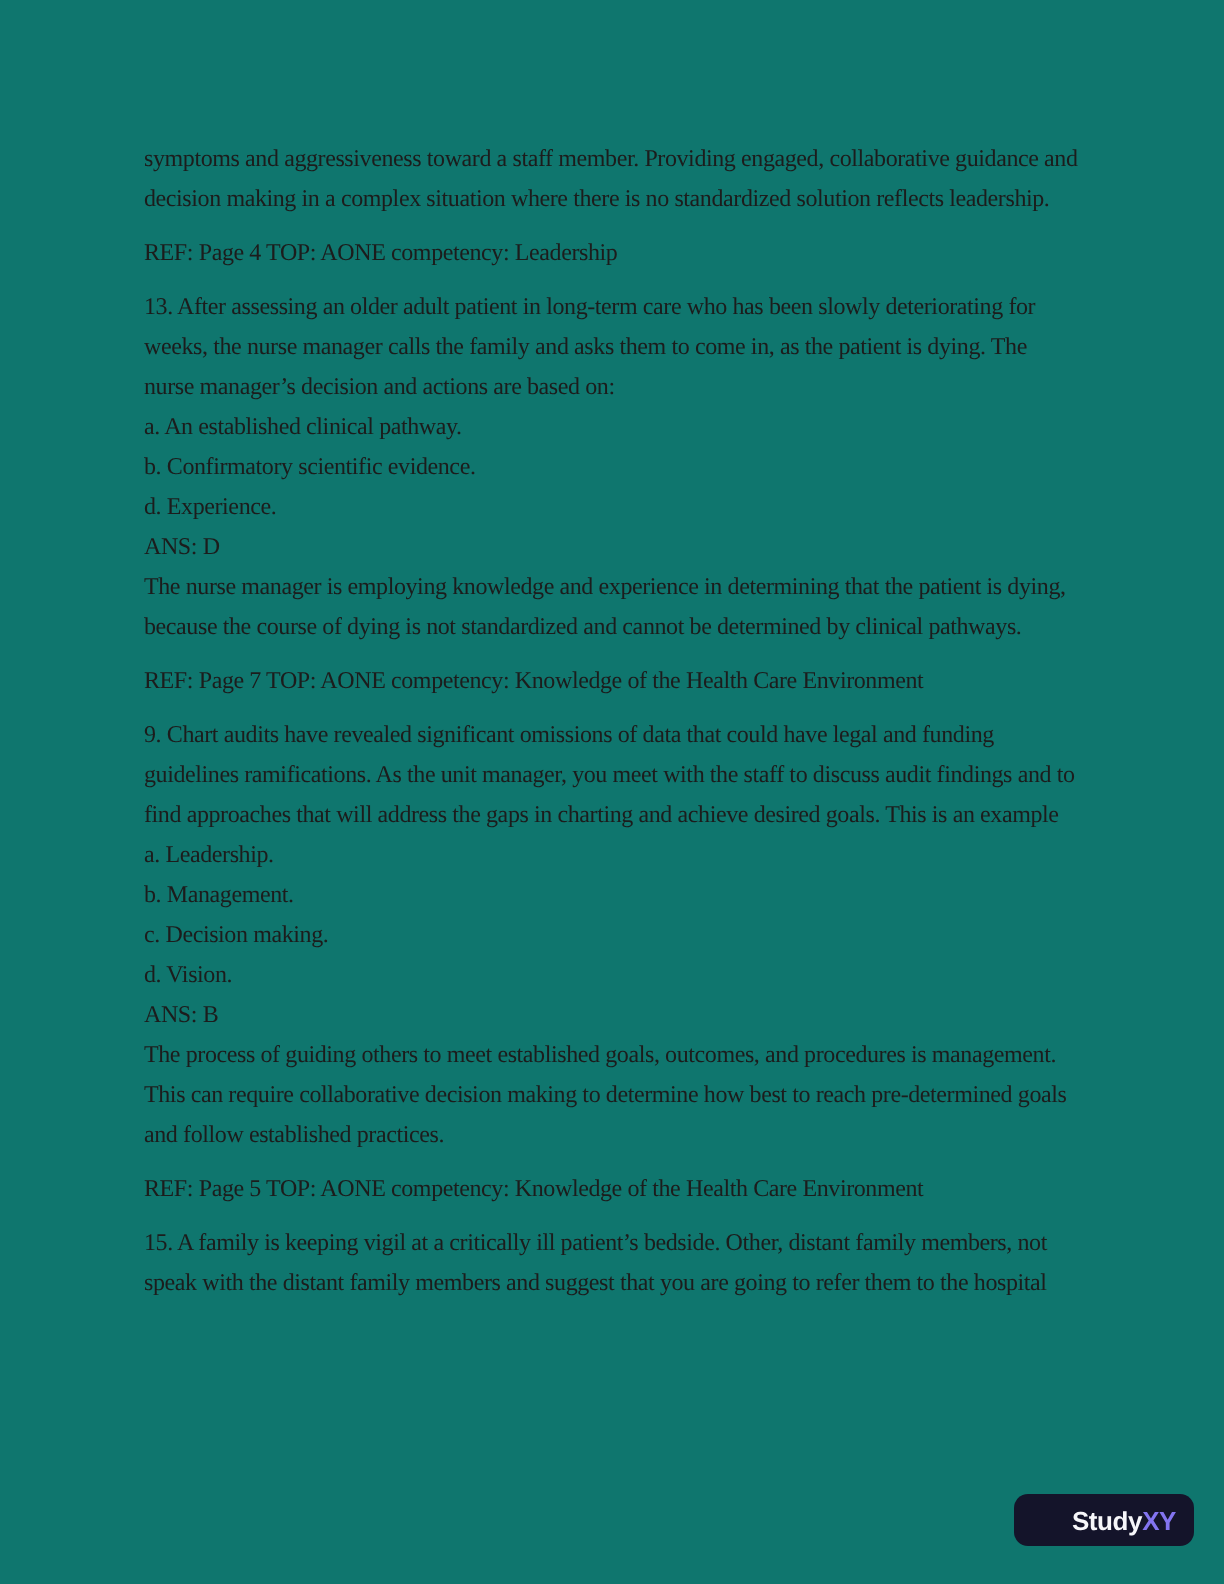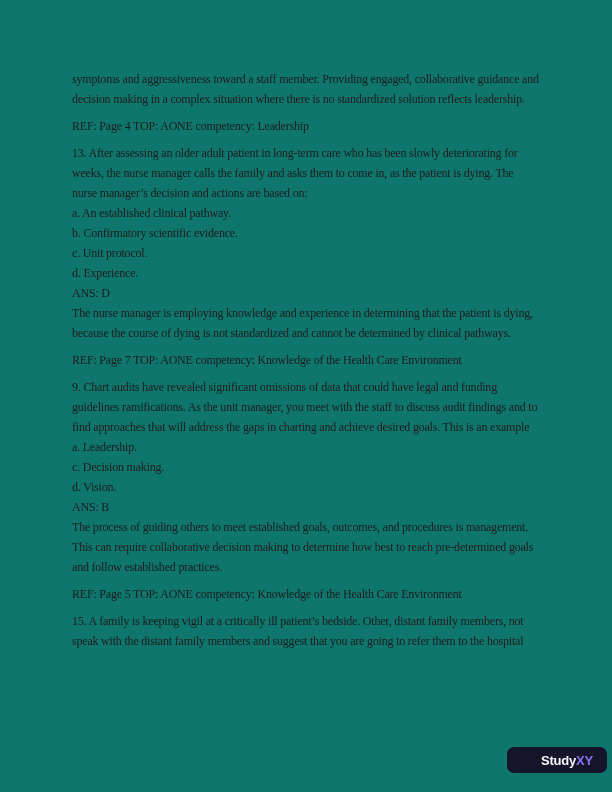--- a/index.html
+++ b/index.html
@@ -30,21 +30,21 @@
     font-size: 12px;
     line-height: 20px;
     letter-spacing: -0.2px;
     white-space: pre;
     color: #1c1c1c;
   }
   .logo-badge {
     position: absolute;
     left: 507px;
     top: 747px;
-    width: 100px;
+    width: 90px;
     height: 26px;
     background: #14142a;
     border-radius: 7px;
     display: flex;
     align-items: center;
     justify-content: center;
     gap: 5px;
     cursor: pointer;
   }
   .logo-plus {
@@ -78,34 +78,34 @@
       </div>
       <div class="block">
         <div class="line">REF: Page 4 TOP: AONE competency: Leadership</div>
       </div>
       <div class="block">
         <div class="line">13. After assessing an older adult patient in long-term care who has been slowly deteriorating for</div>
         <div class="line">weeks, the nurse manager calls the family and asks them to come in, as the patient is dying. The</div>
         <div class="line">nurse manager’s decision and actions are based on:</div>
         <div class="line">a. An established clinical pathway.</div>
         <div class="line">b. Confirmatory scientific evidence.</div>
-        <div class="line">c. Unit protocol.</div>
         <div class="line">d. Experience.</div>
         <div class="line">ANS: D</div>
         <div class="line">The nurse manager is employing knowledge and experience in determining that the patient is dying,</div>
         <div class="line">because the course of dying is not standardized and cannot be determined by clinical pathways.</div>
       </div>
       <div class="block">
         <div class="line">REF: Page 7 TOP: AONE competency: Knowledge of the Health Care Environment</div>
       </div>
       <div class="block">
         <div class="line">9. Chart audits have revealed significant omissions of data that could have legal and funding</div>
         <div class="line">guidelines ramifications. As the unit manager, you meet with the staff to discuss audit findings and to</div>
         <div class="line">find approaches that will address the gaps in charting and achieve desired goals. This is an example</div>
         <div class="line">a. Leadership.</div>
+        <div class="line">b. Management.</div>
         <div class="line">c. Decision making.</div>
         <div class="line">d. Vision.</div>
         <div class="line">ANS: B</div>
         <div class="line">The process of guiding others to meet established goals, outcomes, and procedures is management.</div>
         <div class="line">This can require collaborative decision making to determine how best to reach pre-determined goals</div>
         <div class="line">and follow established practices.</div>
       </div>
       <div class="block">
         <div class="line">REF: Page 5 TOP: AONE competency: Knowledge of the Health Care Environment</div>
       </div>

